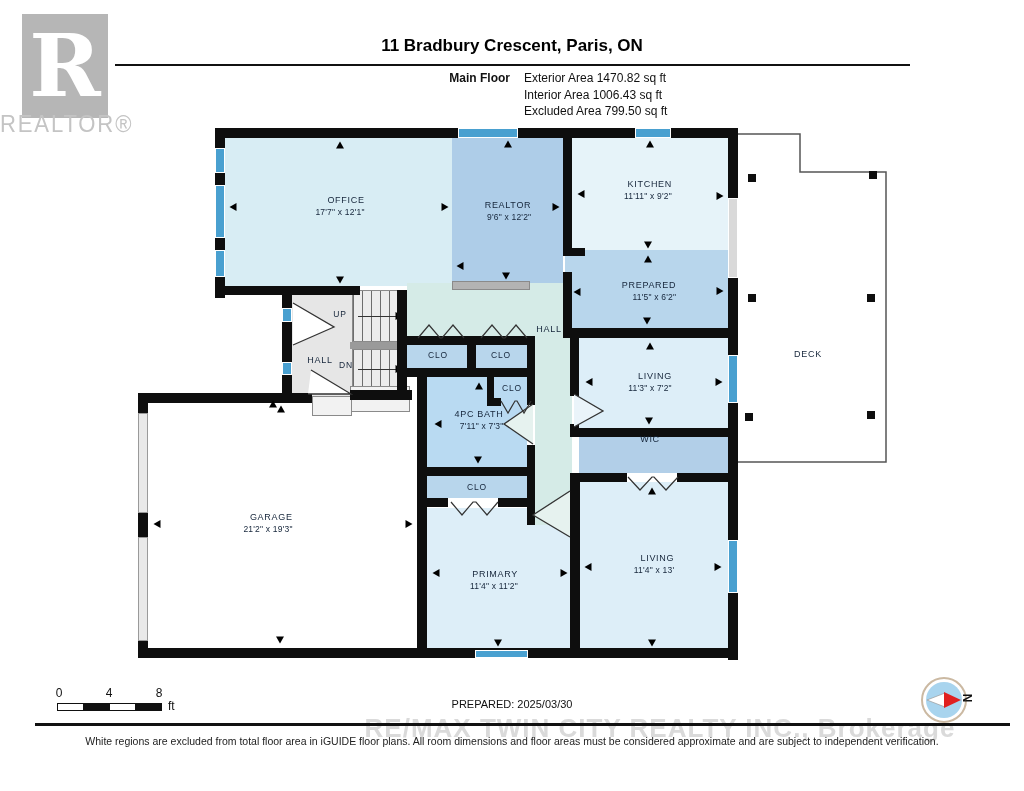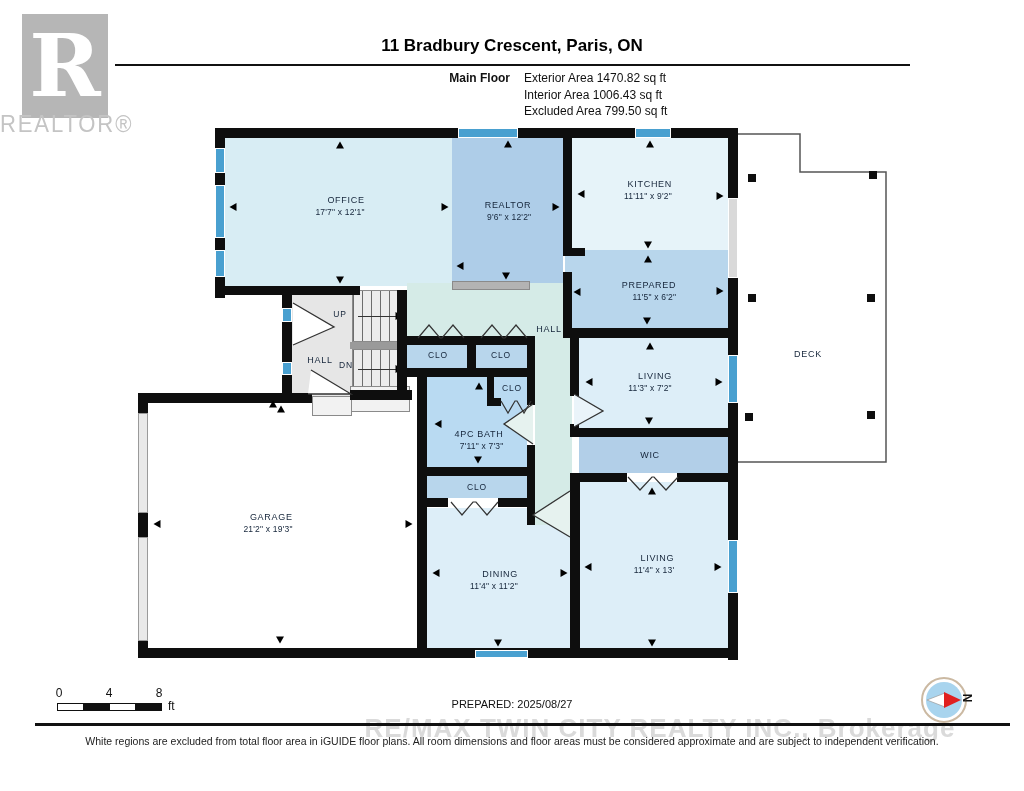--- a/index.html
+++ b/index.html
@@ -238,43 +238,43 @@
   <div class="rdims">11'11" x 9'2"</div>
 </div>
 <div class="lbl" style="left:649px;top:291px">
   <div class="rname">PREPARED</div>
   <div class="rdims">11'5" x 6'2"</div>
 </div>
 <div class="lbl" style="left:650px;top:382px">
   <div class="rname">LIVING</div>
   <div class="rdims">11'3" x 7'2"</div>
 </div>
-<div class="lbl" style="left:479px;top:440px">
+<div class="lbl" style="left:479px;top:420px">
   <div class="rname">4PC BATH</div>
   <div class="rdims">7'11" x 7'3"</div>
 </div>
 <div class="lbl" style="left:268px;top:523px">
   <div class="rname">GARAGE</div>
   <div class="rdims">21'2" x 19'3"</div>
 </div>
 <div class="lbl" style="left:494px;top:580px">
-  <div class="rname">DINING</div>
+  <div class="rname">PRIMARY</div>
   <div class="rdims">11'4" x 11'2"</div>
 </div>
 <div class="lbl" style="left:654px;top:564px">
   <div class="rname">LIVING</div>
   <div class="rdims">11'4" x 13'</div>
 </div>
 <div class="lbl" style="left:549px;top:330px">
   <div class="rname">HALL</div>
 </div>
 <div class="lbl" style="left:320px;top:361px">
   <div class="rname">HALL</div>
 </div>
-<div class="lbl" style="left:650px;top:456px">
+<div class="lbl" style="left:650px;top:440px">
   <div class="rname">WIC</div>
 </div>
 <div class="lbl" style="left:808px;top:355px">
   <div class="rname">DECK</div>
 </div>
 <div class="lbl" style="left:438px;top:356px">
   <div class="tiny">CLO</div>
 </div>
 <div class="lbl" style="left:501px;top:356px">
   <div class="tiny">CLO</div>
@@ -295,21 +295,21 @@
 <div class="scale-tick" style="left:59px;top:686px">0</div>
 <div class="scale-tick" style="left:109px;top:686px">4</div>
 <div class="scale-tick" style="left:159px;top:686px">8</div>
 <div class="scale-seg" style="left:57px;top:703px;width:27px;background:#fff"></div>
 <div class="scale-seg" style="left:83px;top:703px;width:27px;background:#111"></div>
 <div class="scale-seg" style="left:109px;top:703px;width:27px;background:#fff"></div>
 <div class="scale-seg" style="left:135px;top:703px;width:27px;background:#111"></div>
 <div class="abs" style="left:168px;top:699px;font-size:12px">ft</div>
 
 <div class="watermark">RE/MAX TWIN CITY REALTY INC., Brokerage</div>
-<div class="prepared">PREPARED: 2025/08/27</div>
+<div class="prepared">PREPARED: 2025/03/30</div>
 <div class="hline" style="left:35px;top:723px;width:975px;height:3px"></div>
 <div class="disclaimer">White regions are excluded from total floor area in iGUIDE floor plans. All room dimensions and floor areas must be considered approximate and are subject to independent verification.</div>
 
 <svg class="doorsvg" style="left:920px;top:676px" width="48" height="48">
   <circle cx="24" cy="24" r="22" fill="#ffffff" stroke="#cbb9a2" stroke-width="2"></circle>
   <circle cx="24" cy="24" r="18" fill="#a8d4ee"></circle>
   <polygon points="7,24 25,17 25,31" fill="#ffffff" stroke="#999" stroke-width="0.7"></polygon>
   <polygon points="24,16 41,24 24,32" fill="#e01f1f"></polygon>
 </svg>
 <div class="compass-n">N</div>

